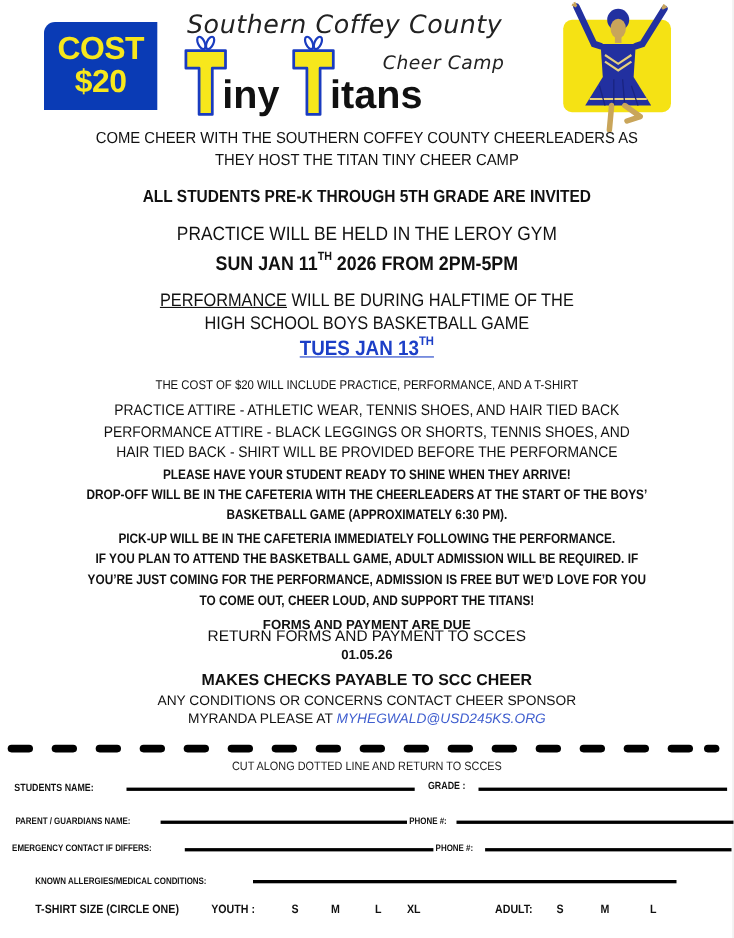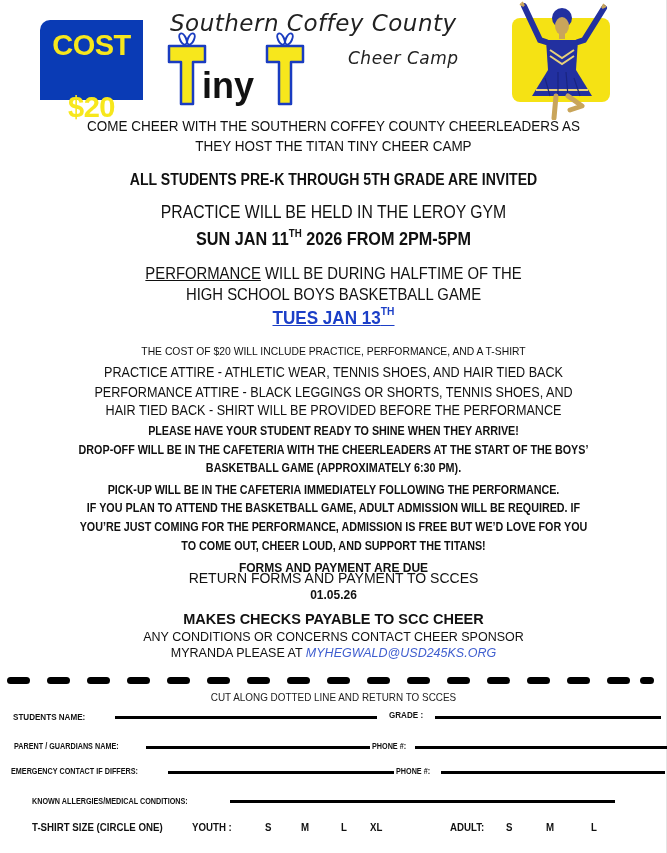--- a/index.html
+++ b/index.html
@@ -5,21 +5,21 @@
   html, body { margin: 0; padding: 0; background: #ffffff; }
   body { width: 667px; height: 853px; position: relative; overflow: hidden;
          font-family: "Liberation Sans", sans-serif; color: #111; }
   .edge { position: absolute; right: 0; top: 0; width: 1px; height: 853px; background: #e4e4e4; }
 
   
   .cost-box { position: absolute; left: 40px; top: 20px; width: 103px; height: 80px;
               background: #0a3bb5; border-radius: 10px 0 0 0; display: flex; flex-direction: column;
               align-items: center; justify-content: center; }
   .cost-box span { color: #f7e71c; font-weight: bold; font-size: 29px; line-height: 30px;
-                   font-family: "Liberation Sans", sans-serif; letter-spacing: -0.5px; margin-top: 32px; }
+                   font-family: "Liberation Sans", sans-serif; letter-spacing: -0.5px; }
 
   .logo { position: absolute; left: 165px; top: 4px; width: 310px; height: 104px; }
   .logo .script1 { position: absolute; left: 5px; top: 6px; font-family: "DejaVu Sans", sans-serif;
                    font-size: 23px; color: #222; letter-spacing: 0.5px; font-style: italic; }
   .logo .script2 { position: absolute; left: 183px; top: 44px; font-family: "DejaVu Sans", sans-serif;
                    font-size: 17px; color: #222; letter-spacing: 0.5px; font-style: italic; }
   .logo .tiny, .logo .titans { position: absolute; top: 64px; font-family: "Liberation Sans", sans-serif;
                    font-size: 36px; color: #111; line-height: 36px; font-weight: bold; }
   .logo .tiny { left: 37px; }
   .logo .titans { left: 135px; }
@@ -76,20 +76,21 @@
     <ellipse cx="16" cy="7" rx="3" ry="6" fill="none" stroke="#1a3cc0" stroke-width="2" transform="rotate(-25 16 7)"></ellipse>
     <ellipse cx="24" cy="7" rx="3" ry="6" fill="none" stroke="#1a3cc0" stroke-width="2" transform="rotate(25 24 7)"></ellipse>
   </svg>
   <span class="tiny">iny</span>
 
   <svg class="bigT" style="left:100px; top:28px;" width="40" height="74" viewBox="0 0 40 74">
     <path d="M2 14 H38 V30 H26 V72 H14 V30 H2 Z" fill="#f7e71c" stroke="#1a3cc0" stroke-width="2.5" stroke-linejoin="round"></path>
     <ellipse cx="16" cy="7" rx="3" ry="6" fill="none" stroke="#1a3cc0" stroke-width="2" transform="rotate(-25 16 7)"></ellipse>
     <ellipse cx="24" cy="7" rx="3" ry="6" fill="none" stroke="#1a3cc0" stroke-width="2" transform="rotate(25 24 7)"></ellipse>
   </svg>
+  <span class="titans">itans</span>
 </div>
 
 <svg class="cheer-img" viewBox="0 0 130 120">
   <rect x="12" y="18" width="98" height="84" rx="8" fill="#f5e214"></rect>
 
   <path d="M24 6 L40 40 L46 42" stroke="#2230a0" stroke-width="6" fill="none" stroke-linecap="round"></path>
   <path d="M104 8 L84 40 L78 42" stroke="#2230a0" stroke-width="6" fill="none" stroke-linecap="round"></path>
   <path d="M20 4 l4 2 M22 2 l2 4" stroke="#c9a55a" stroke-width="2"></path>
   <path d="M106 6 l-4 2 M104 4 l-2 4" stroke="#c9a55a" stroke-width="2"></path>
 

